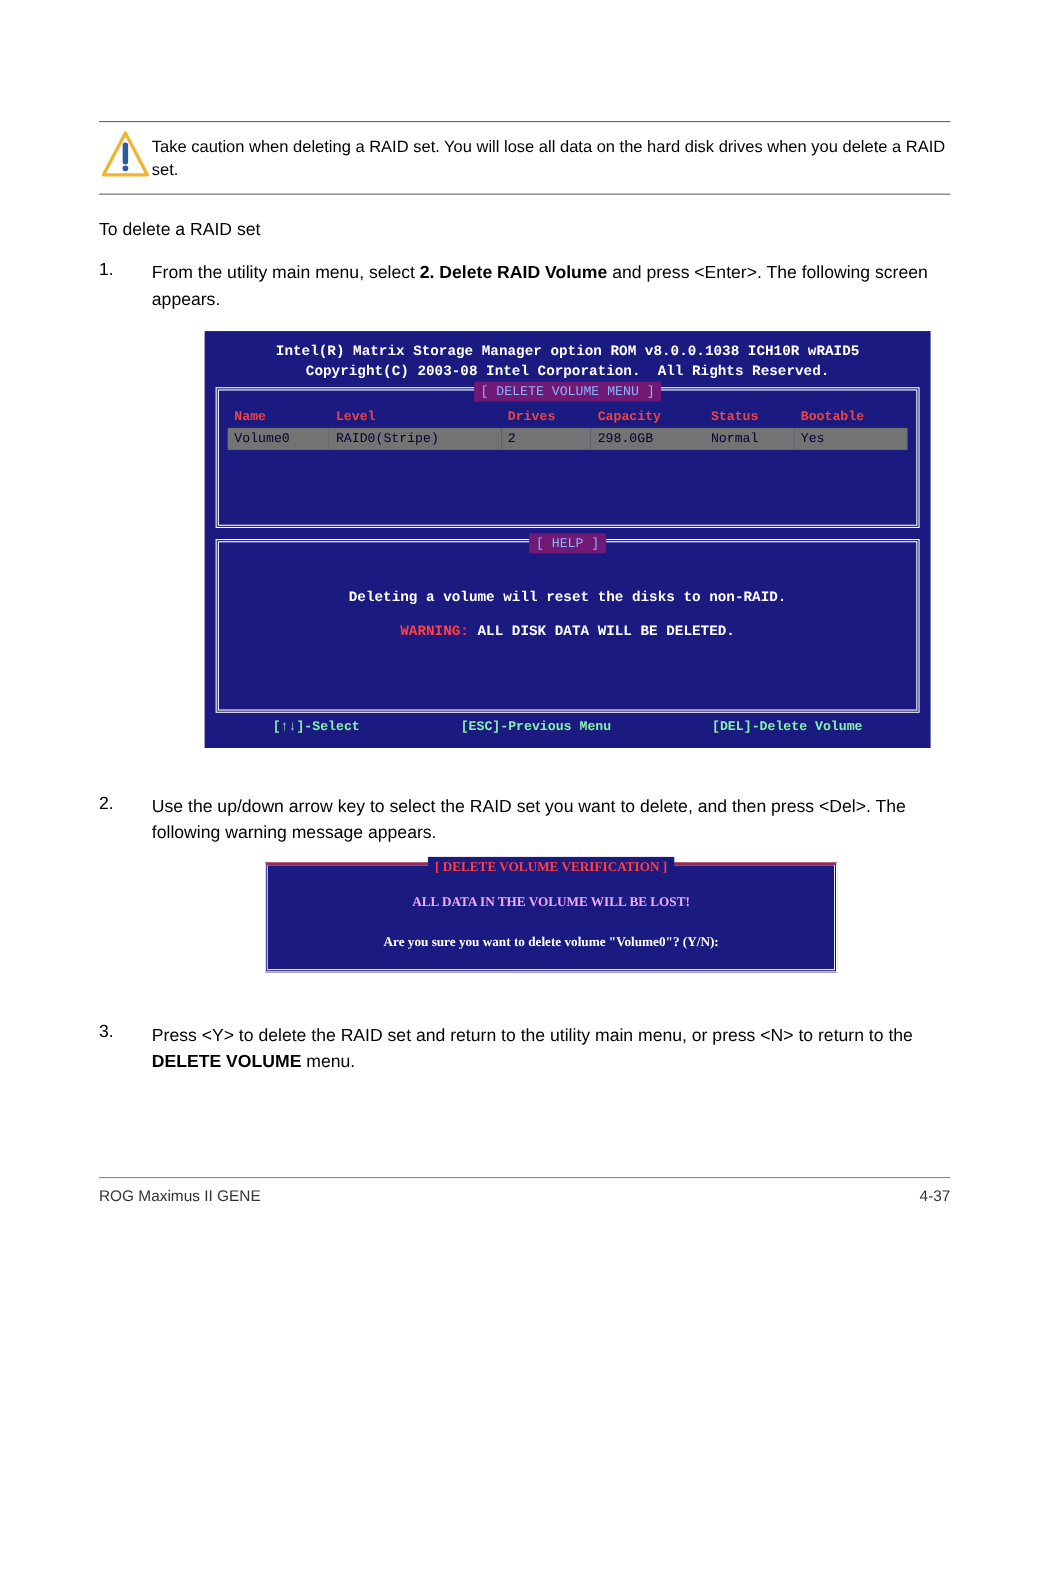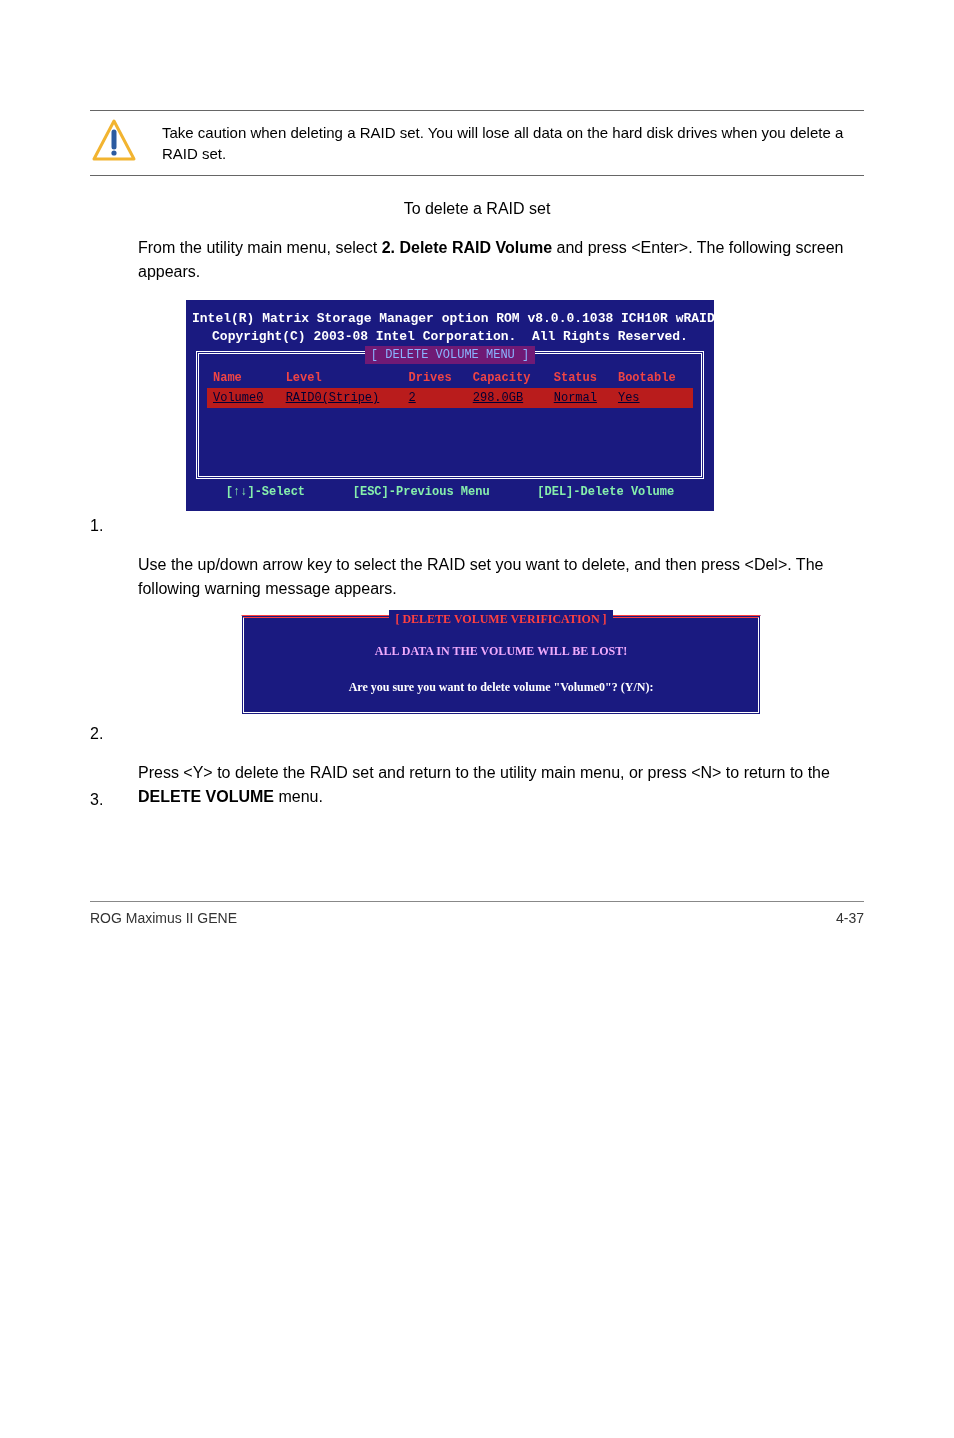--- a/index.html
+++ b/index.html
@@ -14,70 +14,68 @@
     padding: 110px 90px 40px 90px;
   }
   h2 {
     font-size: 22px;
     font-weight: bold;
     margin: 0 0 16px 0;
   }
   .caution-row {
     display: flex;
     align-items: center;
-    gap: 24px;
     margin-bottom: 4px;
     border-top: 1px solid #666;
     border-bottom: 1px solid #666;
     padding: 6px 0;
     margin-left: 0;
   }
   .caution-icon {
     flex: 0 0 auto;
   }
   .caution-text {
     font-size: 15px;
     line-height: 1.4;
   }
   .section-text {
     font-size: 16px;
     margin: 24px 0 18px 0;
-    text-align: center;
   }
   ol.steps {
     list-style: none;
     padding: 0;
     margin: 0;
     counter-reset: step;
   }
   ol.steps > li {
     counter-increment: step;
     display: flex;
-    align-items: flex-end;
+    align-items: flex-start;
     margin-bottom: 18px;
   }
   ol.steps > li::before {
     content: counter(step) ".";
     width: 48px;
     flex: 0 0 48px;
     font-size: 16px;
   }
   .step-body {
     flex: 1;
     font-size: 16px;
     line-height: 1.5;
   }
   .bios-box {
     background: #1a1a80; 
     color: #fff;
     font-family: "Courier New", monospace;
     font-size: 13px;
     padding: 10px 6px;
     margin: 16px 0 24px 48px;
-    width: 528px;
+    width: 660px;
     box-sizing: border-box;
   }
   .bios-header {
     text-align: center;
     white-space: pre;
     line-height: 1.35;
     margin-bottom: 6px;
     font-weight: bold;
   }
   .dbl-box {
@@ -114,23 +112,22 @@
   .table th, .table td {
     text-align: left;
     padding: 1px 6px;
     white-space: nowrap;
   }
   .table th {
     font-weight: bold;
     color: #ef4444;
   }
   .sel-row td {
-    background: #b91c1c;
+    background: #737373;
     color: #003;
-    text-decoration: underline;
   }
   .help-content {
     text-align: center;
     padding: 26px 10px 34px 10px;
     line-height: 1.6;
     font-weight: bold;
   }
   .warning-label {
     color: #ff4040;
   }
@@ -234,20 +231,31 @@
                 <td>RAID0(Stripe)</td>
                 <td>2</td>
                 <td>298.0GB</td>
                 <td>Normal</td>
                 <td>Yes</td>
               </tr>
             </tbody>
               </table>
           </div>
 
+          <div class="dbl-box help-min" style="margin-top:10px;">
+            <div class="dbl-title-wrap">
+                <span class="dbl-title">[ HELP ]</span>
+              </div>
+            <div class="help-content">
+              <div>Deleting a volume will reset the disks to non-RAID.</div>
+              <div style="margin-top:10px;">
+                <span class="warning-label">WARNING:</span><span> ALL DISK DATA WILL BE DELETED.</span>
+              </div>
+            </div>
+          </div>
 
           <div class="bios-footer">
             <span>[↑↓]-Select</span>
             <span>[ESC]-Previous Menu</span>
             <span>[DEL]-Delete Volume</span>
           </div>
         </div>
       </div>
     </li>
 

